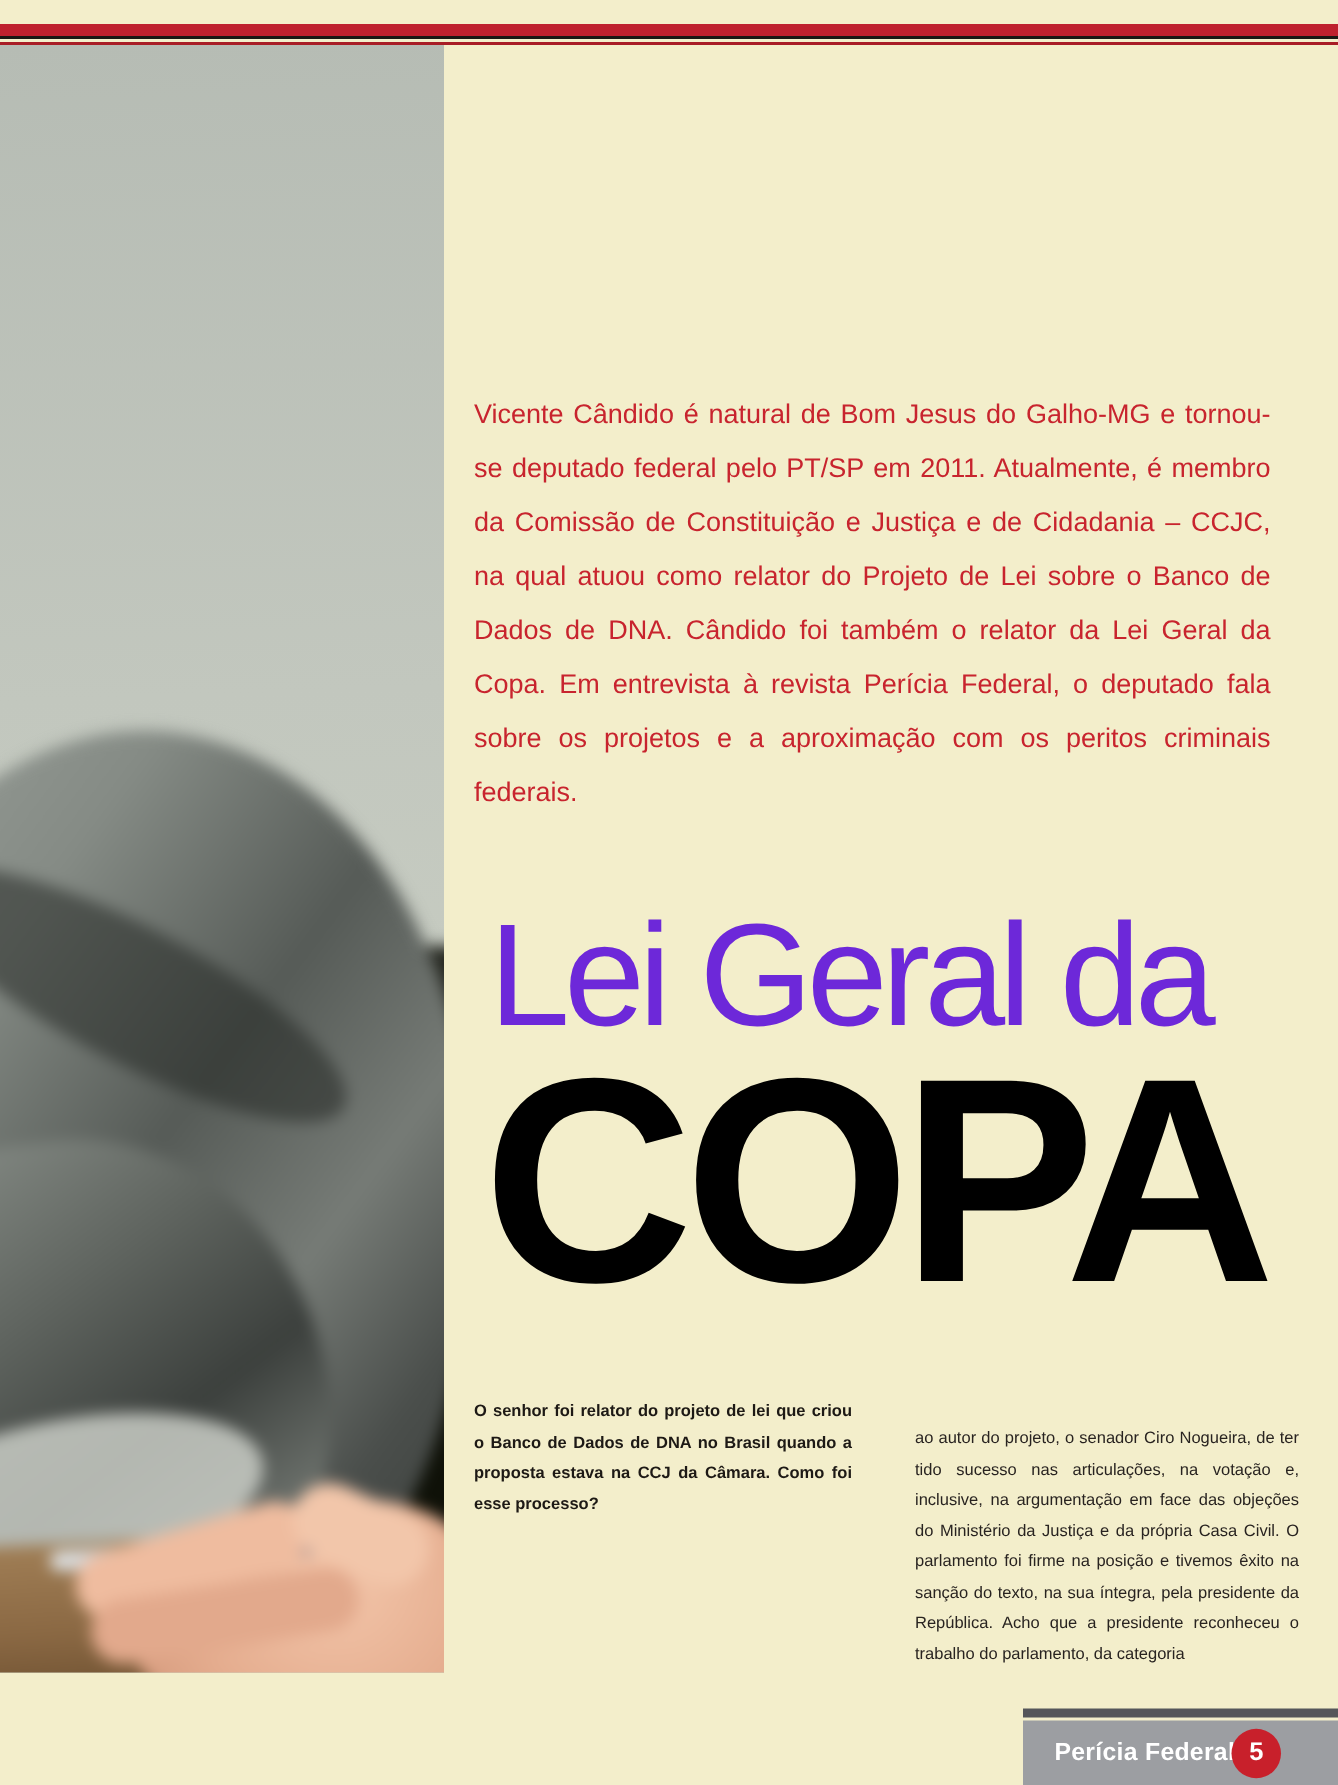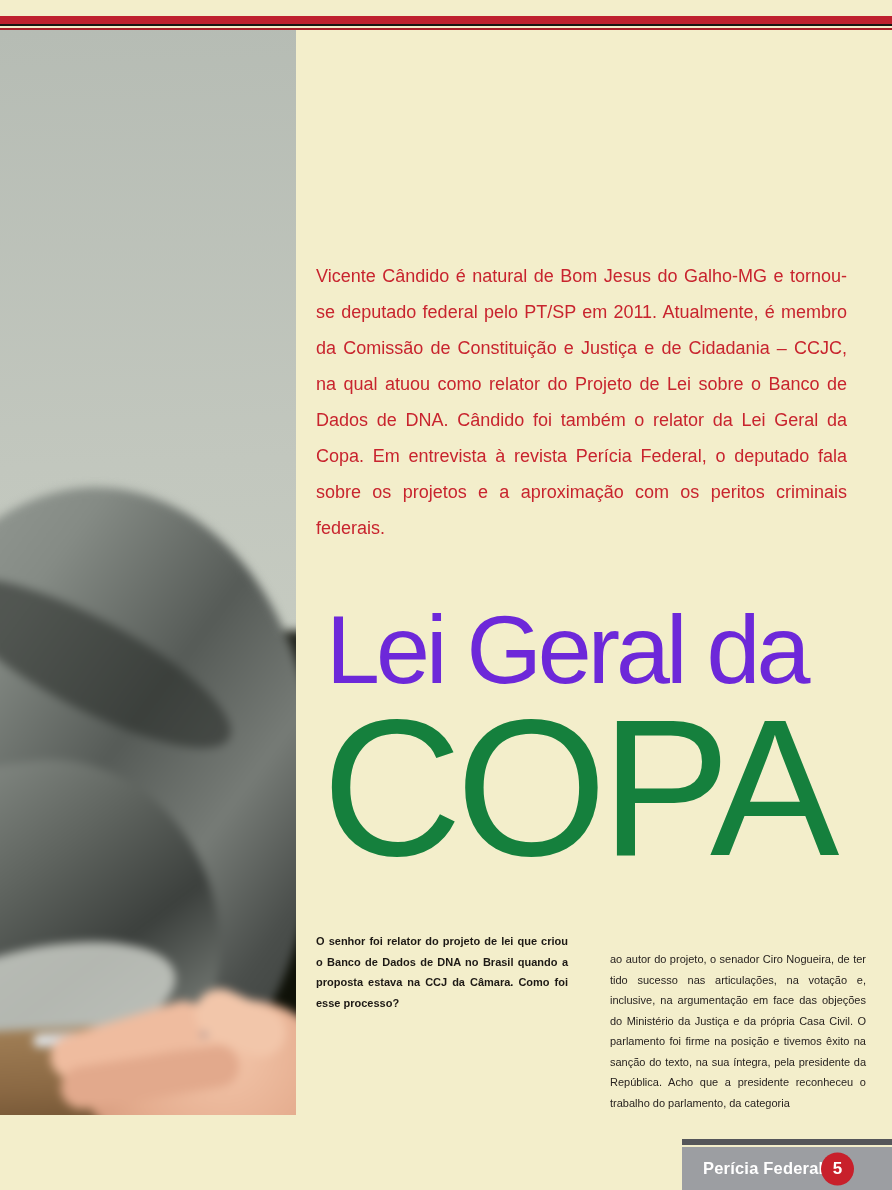--- a/index.html
+++ b/index.html
@@ -78,21 +78,21 @@
     text-align:justify;
   }
 
   
   .headline{left:316px;top:602px;width:566px;}
   .headline-1{
     font-size:97px;font-weight:normal;color:#6d28d9;
     letter-spacing:-4px;line-height:96px;margin:0 0 0 10px;white-space:nowrap;
   }
   .headline-2{
-    font-size:194px;font-weight:normal;color:#15803d;
+    font-size:194px;font-weight:bold;color:#000000;
     letter-spacing:-6px;line-height:168px;margin:6px 0 0 6px;white-space:nowrap;
   }
 
   
   .col{font-size:11px;line-height:20.5px;color:#282320;text-align:justify;}
   .qa-left{left:316px;top:931px;width:252px;}
   .qa-right{left:592px;top:931px;width:292px;}
   .question{font-weight:bold;color:#1D1915;margin:0;}
   .answer{margin:15px 0 0 0;}
   .qa-right p{margin:18px;}

